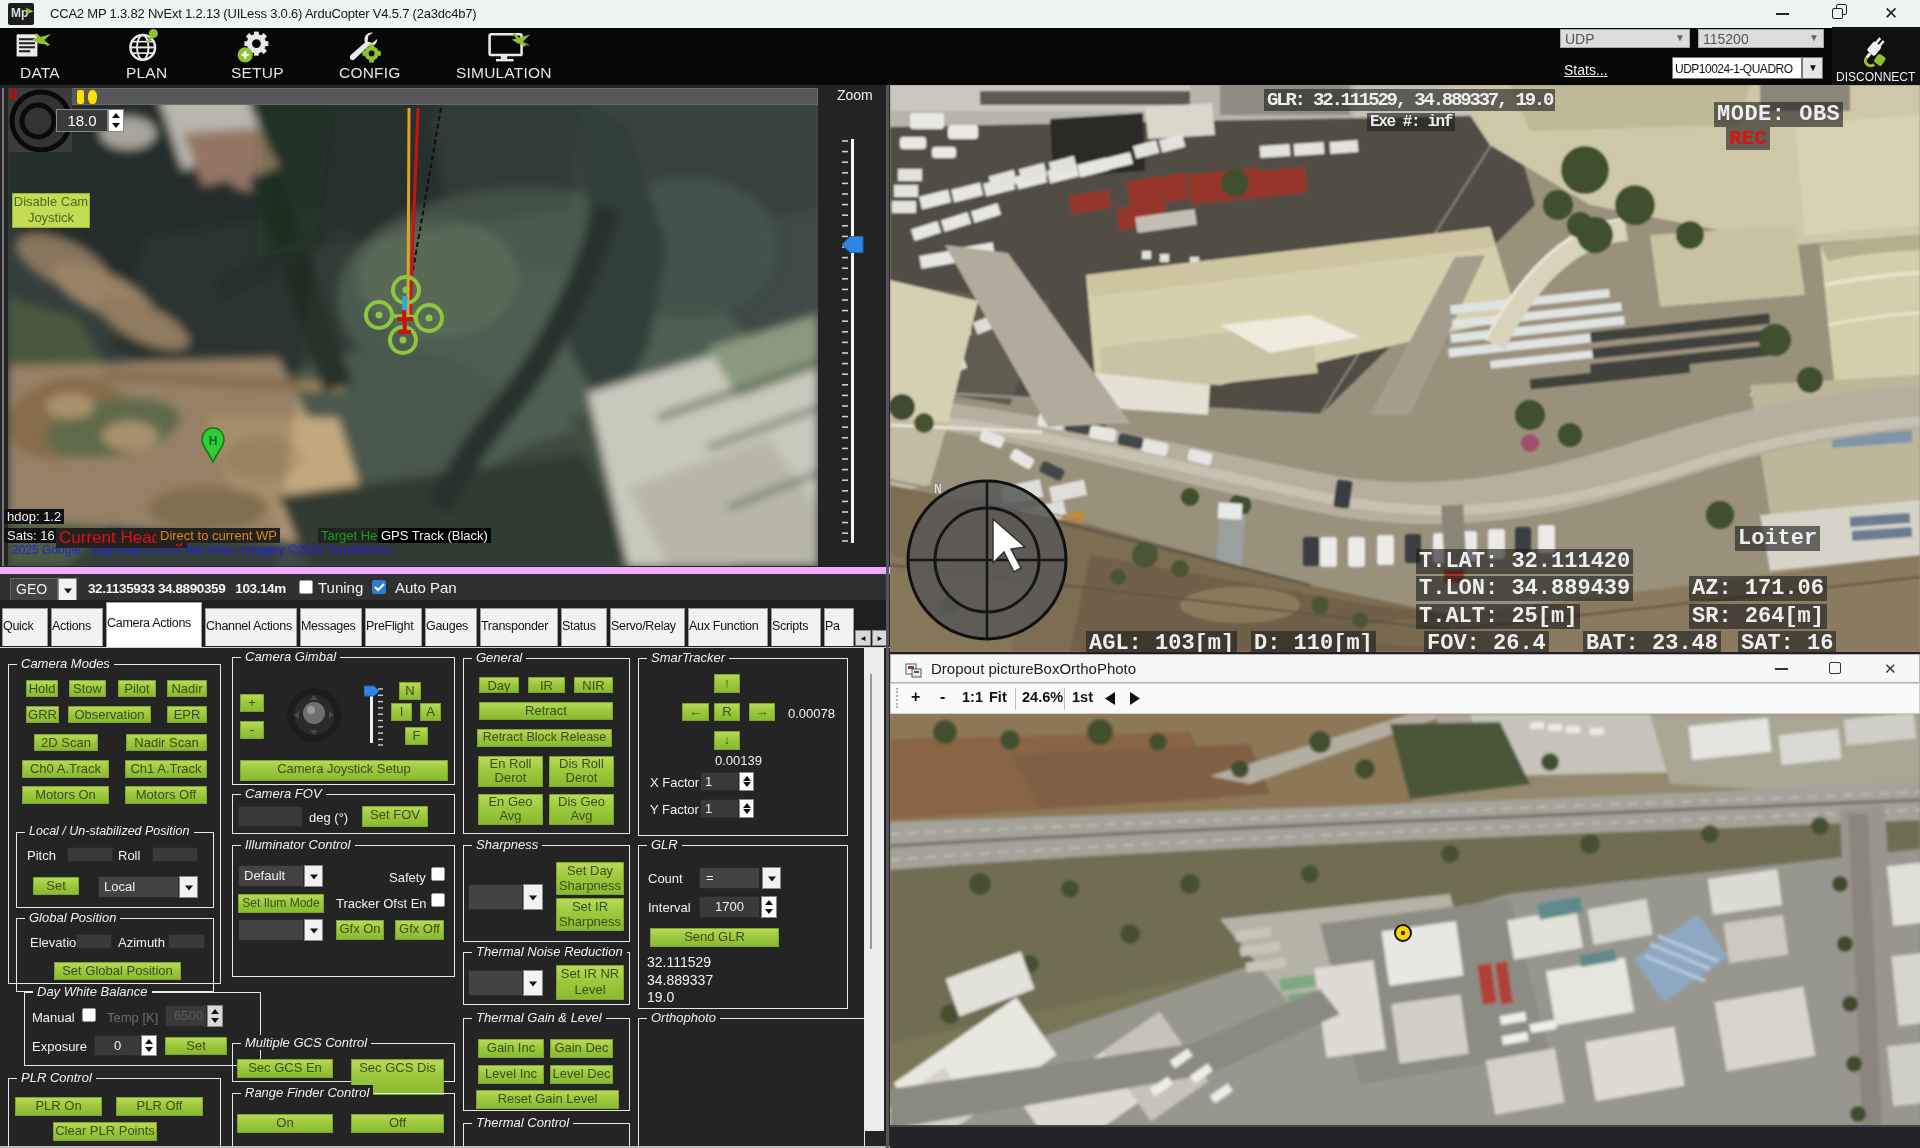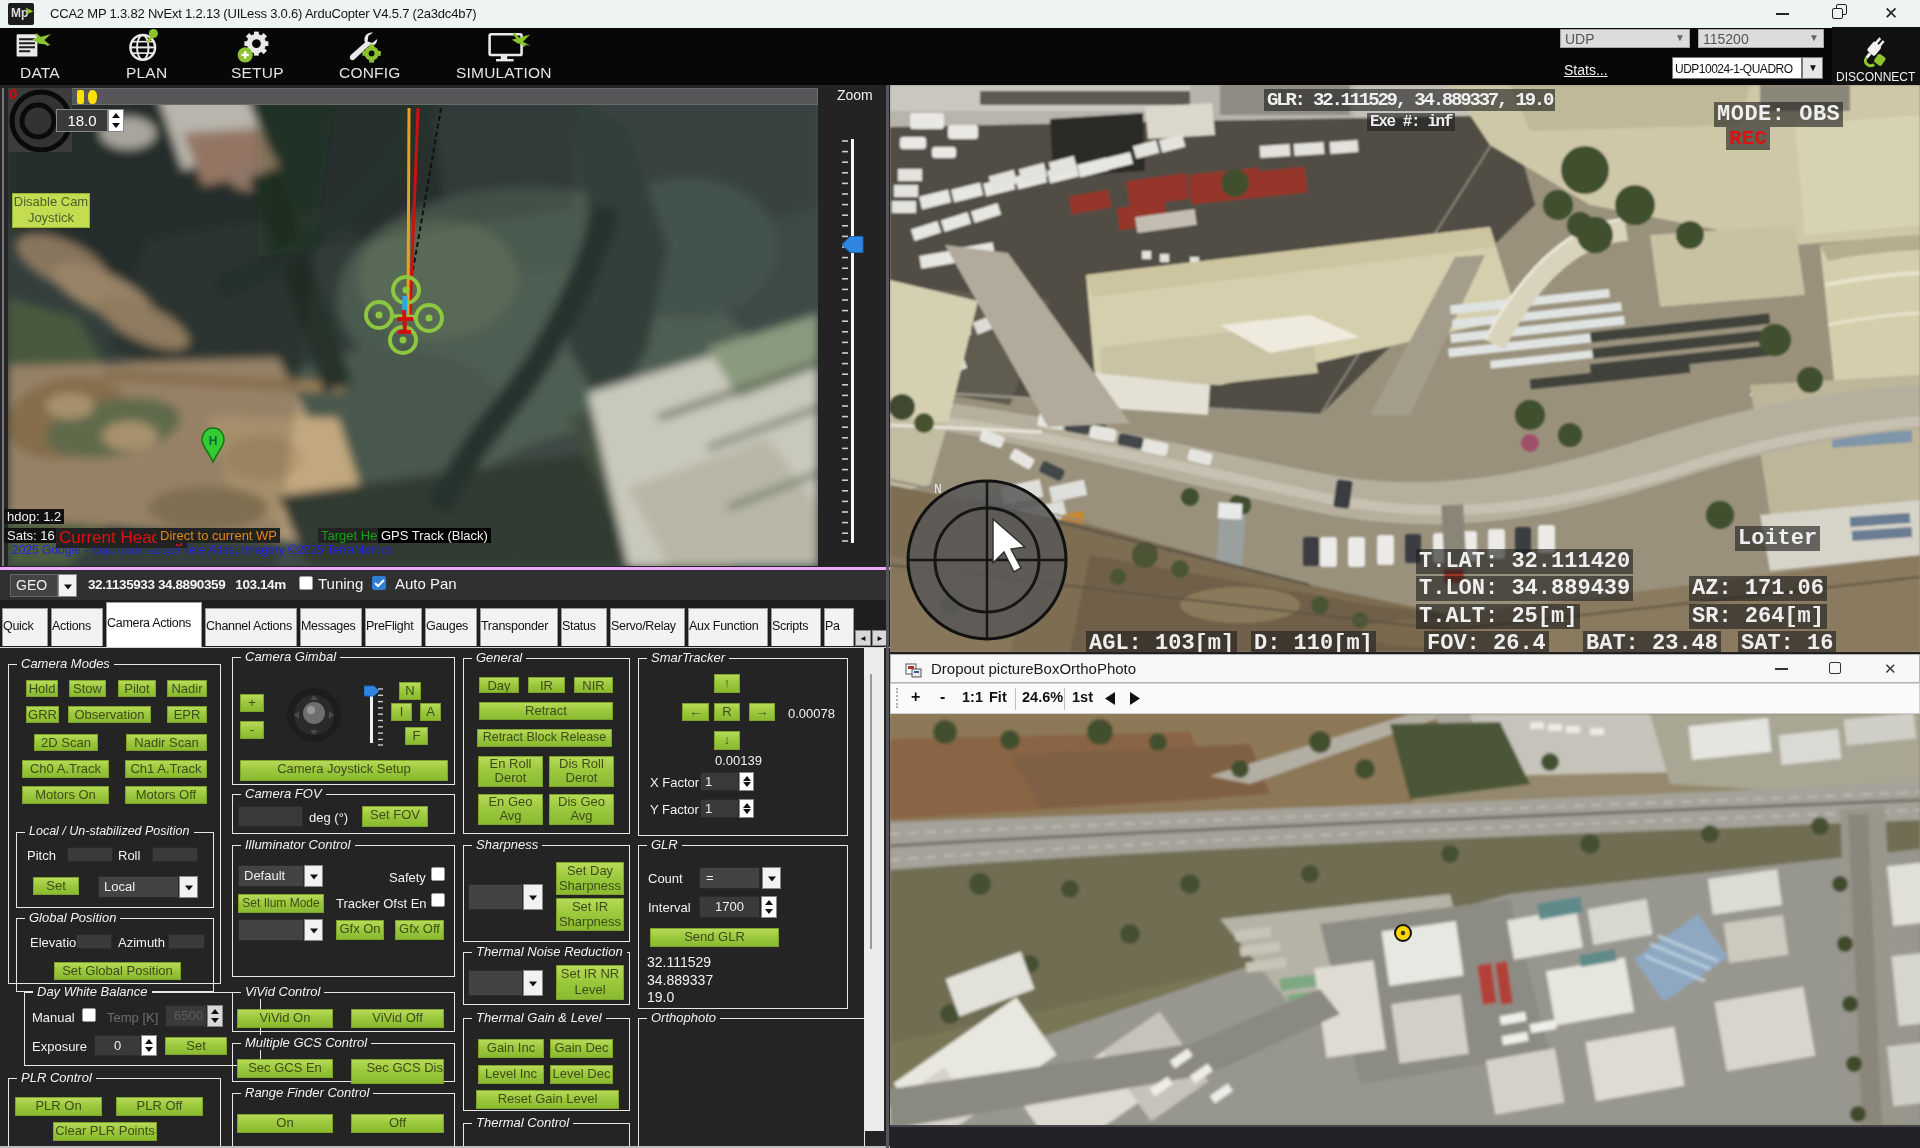--- a/index.html
+++ b/index.html
@@ -313,21 +313,21 @@
             <line x1="0" y1="383.6" x2="6" y2="383.6"></line>
             <line x1="0" y1="394.2" x2="6" y2="394.2"></line>
             <line x1="0" y1="402" x2="6" y2="402"></line>
           </g>
         </svg>
       <svg class="abs" style="left:24px;top:151px;" width="22" height="17">
           <path d="M0 8.5 L8 0.5 L21 0.5 L21 16.5 L8 16.5 Z" fill="#2f86e0" stroke="#1b62b4" stroke-width="1"></path>
         </svg>
     </div>
 
-    <div class="abs" style="left:0;top:482px;width:890px;height:47px;background:#303032;border-top:3px solid #f0abfc;">
+    <div class="abs" style="left:0;top:482px;width:890px;height:47px;background:#303032;border-top:7px solid #f0abfc;">
       <div class="abs" style="left:10px;top:4px;width:48px;height:23px;background:#434343;border:1px solid #666;color:#eee;font-size:14px;padding:2px 0 0 5px;">GEO</div>
       <div class="abs combo-arrow" style="left:58px;top:4px;width:19px;height:23px;"></div>
       <div class="abs" style="left:88px;top:7px;color:#f5f5f5;font-size:13.5px;font-weight:bold;letter-spacing:-0.4px;">32.1135933 34.8890359&nbsp;&nbsp;&nbsp;103.14m</div>
       <div class="abs chk" style="left:299px;top:6px;"></div>
       <div class="abs" style="left:318px;top:5px;color:#f5f5f5;font-size:15px;">Tuning</div>
       <div class="abs chk" style="left:372px;top:6px;background:#2d7dd2;border-color:#2d7dd2;"></div>
       <svg class="abs" style="left:374px;top:9px;" width="11" height="9">
           <path d="M1 4 L4 7 L10 1" stroke="#fff" stroke-width="2" fill="none"></path>
         </svg>
       <div class="abs" style="left:395px;top:5px;color:#f5f5f5;font-size:15px;">Auto Pan</div>
@@ -463,30 +463,25 @@
       <div class="chk" style="left:198px;top:21px;"></div>
       <div class="gbtn" style="left:5px;top:48px;width:86px;height:19px;font-size:12px;line-height:17px;">Set Ilum Mode</div>
       <div class="wlbl" style="left:103px;top:50px;">Tracker Ofst En</div>
       <div class="chk" style="left:198px;top:47px;"></div>
       <div class="din" style="left:5px;top:73px;width:66px;height:22px;background:#434343;"></div>
       <div class="combo-arrow" style="left:71px;top:73px;width:19px;height:22px;"></div>
       <div class="gbtn" style="left:103px;top:74px;width:48px;height:20px;">Gfx On</div>
       <div class="gbtn" style="left:162px;top:74px;width:49px;height:20px;">Gfx Off</div>
     </div>
 
-    <div class="grp" style="left:232px;top:344px;width:223px;height:40px;">
-        <span class="glabel">ViVid Control</span>
-      <div class="gbtn" style="left:4px;top:16px;width:96px;height:19px;">ViVid On</div>
-      <div class="gbtn" style="left:118px;top:16px;width:93px;height:19px;">ViVid Off</div>
-    </div>
 
     <div class="grp" style="left:232px;top:395px;width:223px;height:39px;">
         <span class="glabel">Multiple GCS Control</span>
       <div class="gbtn" style="left:4px;top:15px;width:96px;height:19px;">Sec GCS En</div>
-      <div class="gbtn" style="left:118px;top:15px;width:93px;height:25px;text-align:right;">Sec GCS Dis</div>
+      <div class="gbtn" style="left:118px;top:15px;width:93px;height:36px;">Sec GCS Dis</div>
     </div>
 
     <div class="grp" style="left:232px;top:445px;width:223px;height:56px;border-bottom:none;">
         <span class="glabel">Range Finder Control</span>
       <div class="gbtn" style="left:4px;top:20px;width:96px;height:19px;">On</div>
       <div class="gbtn" style="left:118px;top:20px;width:93px;height:19px;">Off</div>
     </div>
 
     <div class="grp" style="left:463px;top:10px;width:167px;height:176px;">
         <span class="glabel">General</span>

